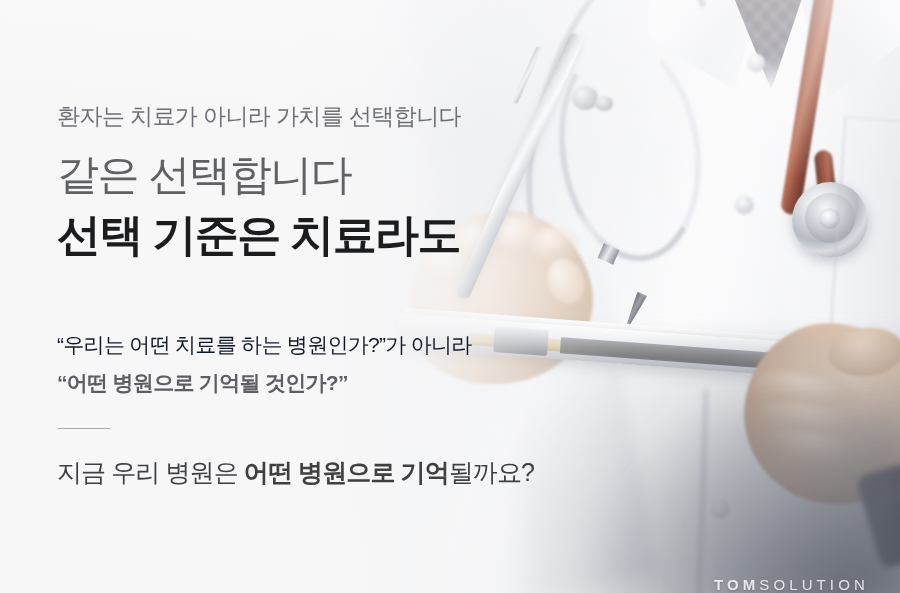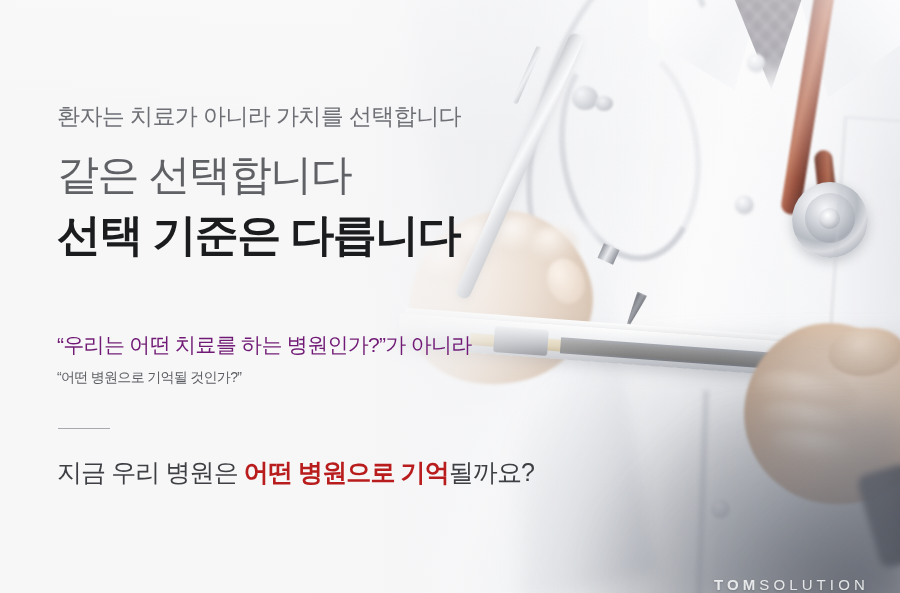--- a/index.html
+++ b/index.html
@@ -471,29 +471,29 @@
     color: #1b1c1e;
     letter-spacing: -1.6px;
     white-space: nowrap;
   }
 
   .quote-1 {
     position: absolute;
     top: 331px;
     font-size: 21px;
     font-weight: 400;
-    color: #701a75;
+    color: #0f172a;
     letter-spacing: -.7px;
     white-space: nowrap;
   }
   .quote-2 {
     position: absolute;
     top: 369px;
-    font-size: 14px;
-    font-weight: 400;
+    font-size: 21px;
+    font-weight: 700;
     color: #5b5d62;
     letter-spacing: -.7px;
     white-space: nowrap;
     text-align: right;
   }
 
   .rule {
     position: absolute;
     top: 428px;
     left: 1px;
@@ -506,21 +506,21 @@
     position: absolute;
     top: 456px;
     font-size: 25px;
     font-weight: 400;
     color: #3d3f43;
     letter-spacing: -.9px;
     white-space: nowrap;
   }
   .closing b {
     font-weight: 700;
-    color: #b91c1c;
+    color: #404040;
   }
 
   
   .watermark {
     position: absolute;
     left: 714px;
     top: 576px;
     font-size: 15px;
     font-weight: 400;
     letter-spacing: 4.1px;
@@ -593,21 +593,21 @@
 
   <div class="scrim"></div>
   <div class="scrim-v"></div>
 
   <div class="content">
 
     <div class="eyebrow">환자는 치료가 아니라 가치를 선택합니다</div>
 
     <div class="head-1">같은 선택합니다</div>
 
-    <div class="head-2">선택 기준은 다릅니다</div>
+    <div class="head-2">선택 기준은 치료라도</div>
 
     <div class="quote-1">“우리는 어떤 치료를 하는 병원인가?”가 아니라</div>
 
     <div class="quote-2">“어떤 병원으로 기억될 것인가?”</div>
 
     <div class="rule"></div>
 
     <div class="closing"><span>지금 우리 병원은 </span><b>어떤 병원으로 기억</b><span>될까요?</span></div>
   </div>
 

